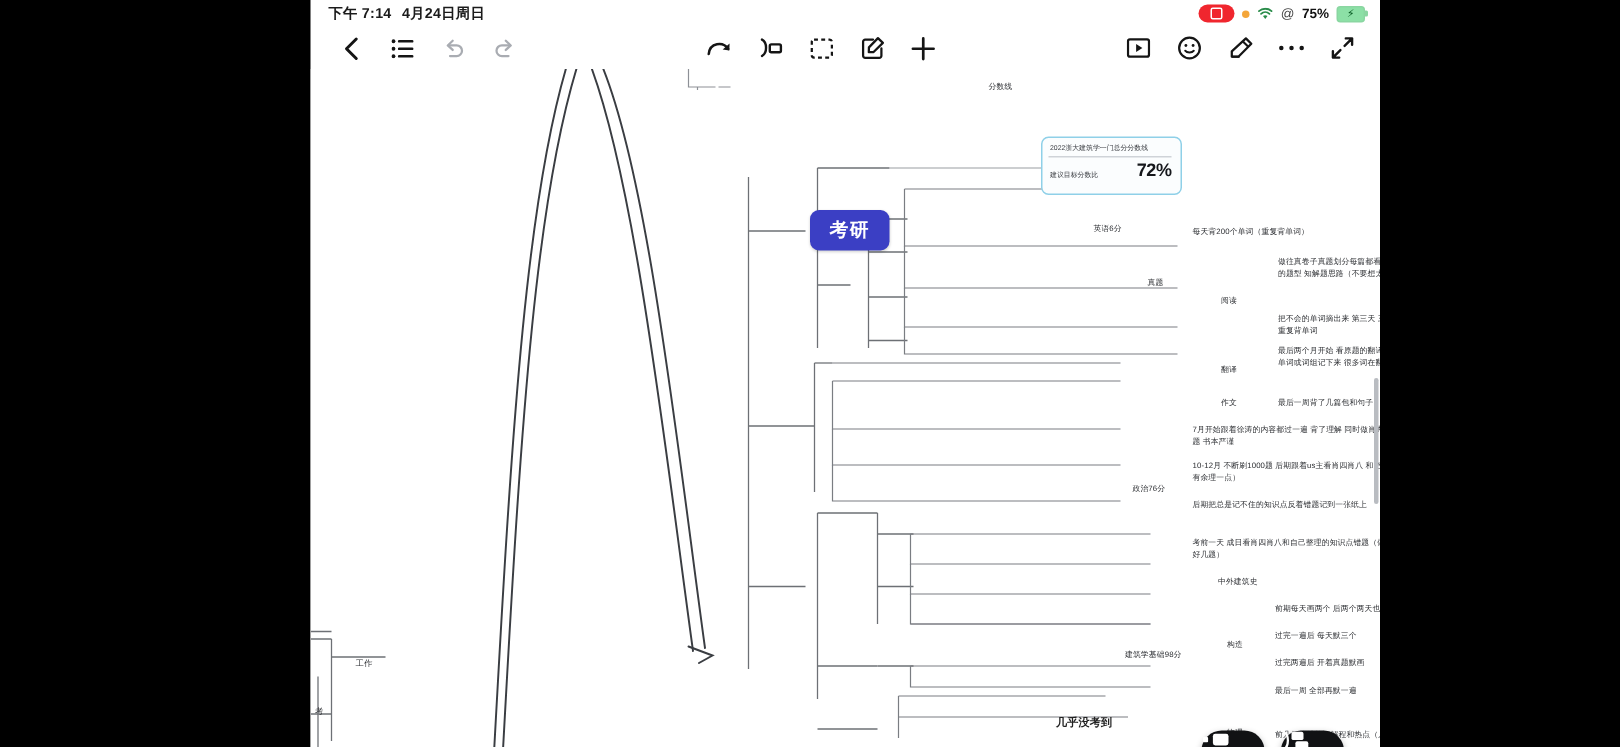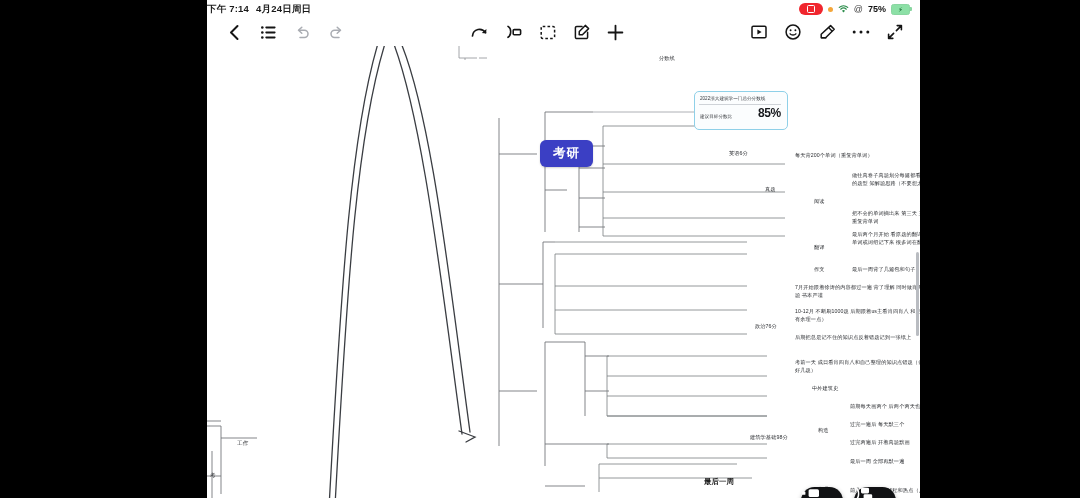--- a/index.html
+++ b/index.html
@@ -6,21 +6,21 @@
   body{width:1080px;height:498px;overflow:hidden;
        font-family:"Liberation Sans","DejaVu Sans",sans-serif;}
   .screen{position:relative;width:1080px;height:498px;background:#000;}
 
   
   .app{position:absolute;left:207px;top:0;width:713px;height:498px;background:#ffffff;overflow:hidden;}
 
   
   .statusbar{position:absolute;left:0;top:0;width:713px;height:18px;
              display:flex;align-items:center;font-size:9.5px;color:#1b1b1b;}
-  .sb-left{display:flex;align-items:flex-end;gap:7px;font-weight:600;letter-spacing:.2px;}
+  .sb-left{display:flex;align-items:flex-end;gap:7px;padding-left:12px;font-weight:600;letter-spacing:.2px;}
   .sb-spacer{flex:1;}
   .sb-right{display:flex;align-items:center;gap:5px;padding-right:10px;}
   .rec-pill{width:24px;height:12px;border-radius:6px;background:#f0262e;
             display:flex;align-items:center;justify-content:center;}
   .rec-pill .sq{width:6px;height:6px;border:1.4px solid #fff;border-radius:1.5px;}
   .dot-orange{width:5px;height:5px;border-radius:50%;background:#f4a63a;}
   .wifi svg{display:block;}
   .at-sym{font-size:9px;color:#444;}
   .batt-txt{font-size:9px;font-weight:600;color:#111;}
   .batt{width:17px;height:9px;border:1px solid #8ad6a1;border-radius:2.5px;position:relative;
@@ -304,21 +304,21 @@
           <path d="M-48 375 L14 375"></path>
           <path d="M5 405 L5 452"></path>
         </g>
       </svg>
 
       <div class="root-node">考研</div>
 
       <div class="sel-card">
         <div class="row1">2022浙大建筑学一门总分分数线</div>
         <div class="row2">建议目标分数比</div>
-        <div class="pct">85%</div>
+        <div class="pct">72%</div>
       </div>
       <div class="sel-underline"></div>
       <div class="lbl" style="left:452px;top:9px;">分数线</div>
 
       <div class="lbl" style="left:522px;top:104px;">英语6分</div>
       <div class="lbl" style="left:588px;top:106px;width:160px;">每天背200个单词（重复背单词）</div>
       <div class="lbl" style="left:558px;top:140px;">真题</div>
       <div class="lbl" style="left:607px;top:152px;">阅读</div>
       <div class="lbl" style="left:645px;top:126px;width:142px;">做往真卷子真题划分每篇都看一遍 先读题再看文章 先读每题的题型 知解题思路（不要想太多 问什么答什么）</div>
       <div class="lbl" style="left:645px;top:164px;width:142px;">把不会的单词摘出来 第三天 三天也还不会懂的单词表 还要重复背单词</div>
@@ -326,21 +326,21 @@
       <div class="lbl" style="left:645px;top:185px;width:146px;">最后两个月开始 看原题的翻译课 把短单出现高的和自己不懂的单词或词组记下来 很多词在翻译写考过的很重要</div>
       <div class="lbl" style="left:607px;top:220px;">作文</div>
       <div class="lbl" style="left:645px;top:220px;width:140px;">最后一周背了几篇包和句子</div>
 
       <div class="lbl" style="left:548px;top:277px;">政治76分</div>
       <div class="lbl" style="left:588px;top:238px;width:145px;">7月开始跟着徐涛的内容都过一遍 背了理解 同时做肖秀荣1000题 书本严谨</div>
       <div class="lbl" style="left:588px;top:262px;width:142px;">10-12月 不断刷1000题 后期跟着us主看肖四肖八 和空卷（没有余理一点）</div>
       <div class="lbl" style="left:588px;top:288px;width:142px;">后期把总是记不住的知识点反着错题记到一张纸上</div>
       <div class="lbl" style="left:588px;top:313px;width:140px;">考前一天 成日看肖四肖八和自己整理的知识点错题（做对了好几题）</div>
 
-      <div class="lbl" style="left:497px;top:431px;font-size:7.4px;font-weight:600;color:#222;">最后一周</div>
+      <div class="lbl" style="left:497px;top:431px;font-size:7.4px;font-weight:600;color:#222;">几乎没考到</div>
       <div class="lbl" style="left:543px;top:388px;">建筑学基础98分</div>
       <div class="lbl" style="left:605px;top:339px;">中外建筑史</div>
       <div class="lbl" style="left:611px;top:381px;">构造</div>
       <div class="lbl" style="left:643px;top:357px;width:150px;">前期每天画两个 后两个两天也画的</div>
       <div class="lbl" style="left:643px;top:375px;width:150px;">过完一遍后 每天默三个</div>
       <div class="lbl" style="left:643px;top:393px;width:150px;">过完两遍后 开着真题默画</div>
       <div class="lbl" style="left:643px;top:412px;width:150px;">最后一周 全部再默一遍</div>
       <div class="lbl" style="left:611px;top:440px;">物理</div>
       <div class="lbl" style="left:643px;top:441px;width:160px;">前几年的结构识解程和热点（几乎没考到）</div>
 

